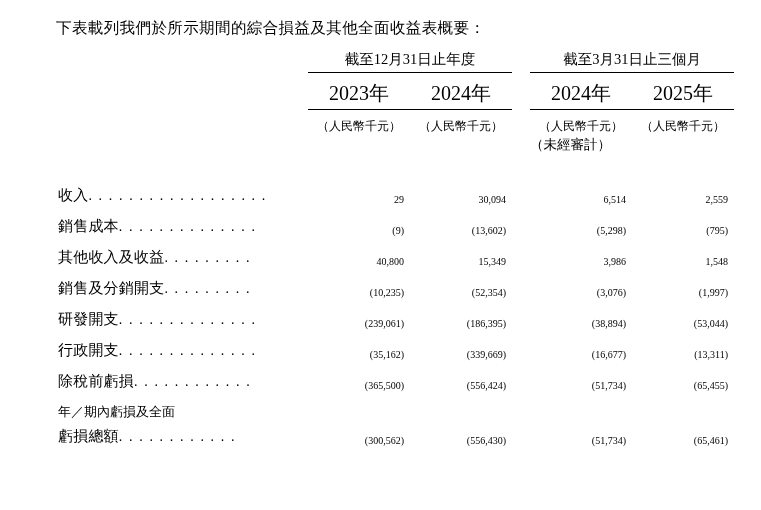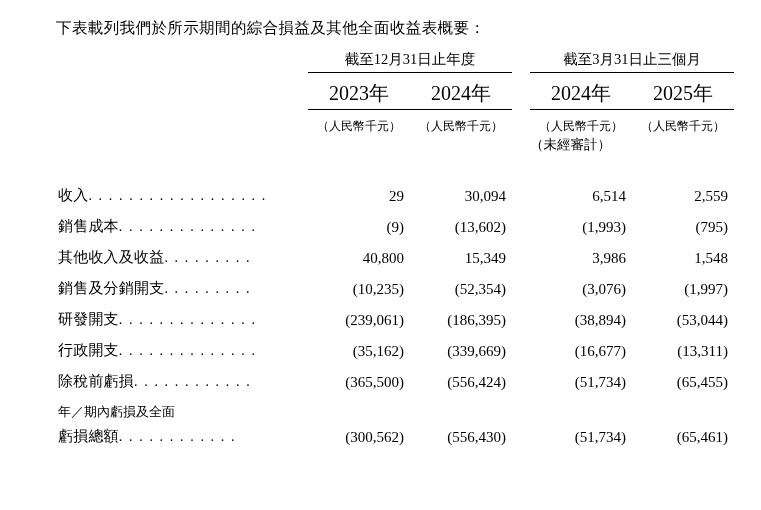--- a/index.html
+++ b/index.html
@@ -89,21 +89,21 @@
     padding-bottom: 6px !important;
     letter-spacing: 0.2px;
   }
   .row-label .leader {
     letter-spacing: 1.6px;
     font-size: 14px;
   }
   .num {
     text-align: right;
     white-space: nowrap;
-    font-size: 15px;
+    font-size: 10px;
     padding-top: 6px !important;
     padding-bottom: 6px !important;
     padding-right: 6px !important;
   }
   .wrap-label {
     white-space: nowrap;
     font-size: 13px;
     padding-top: 6px !important;
     padding-bottom: 0px !important;
   }
@@ -203,21 +203,21 @@
         <td></td>
         <td class="num">6,514</td>
         <td class="num">2,559</td>
       </tr>
 
       <tr>
         <td class="row-label"><span>銷售成本</span><span class="leader">. . . . . . . . . . . . . .</span></td>
         <td class="num">(9)</td>
         <td class="num">(13,602)</td>
         <td></td>
-        <td class="num">(1,993)</td>
+        <td class="num">(5,298)</td>
         <td class="num">(795)</td>
       </tr>
 
       <tr>
         <td class="row-label"><span>其他收入及收益</span><span class="leader">. . . . . . . . .</span></td>
         <td class="num">40,800</td>
         <td class="num">15,349</td>
         <td></td>
         <td class="num">3,986</td>
         <td class="num">1,548</td>

